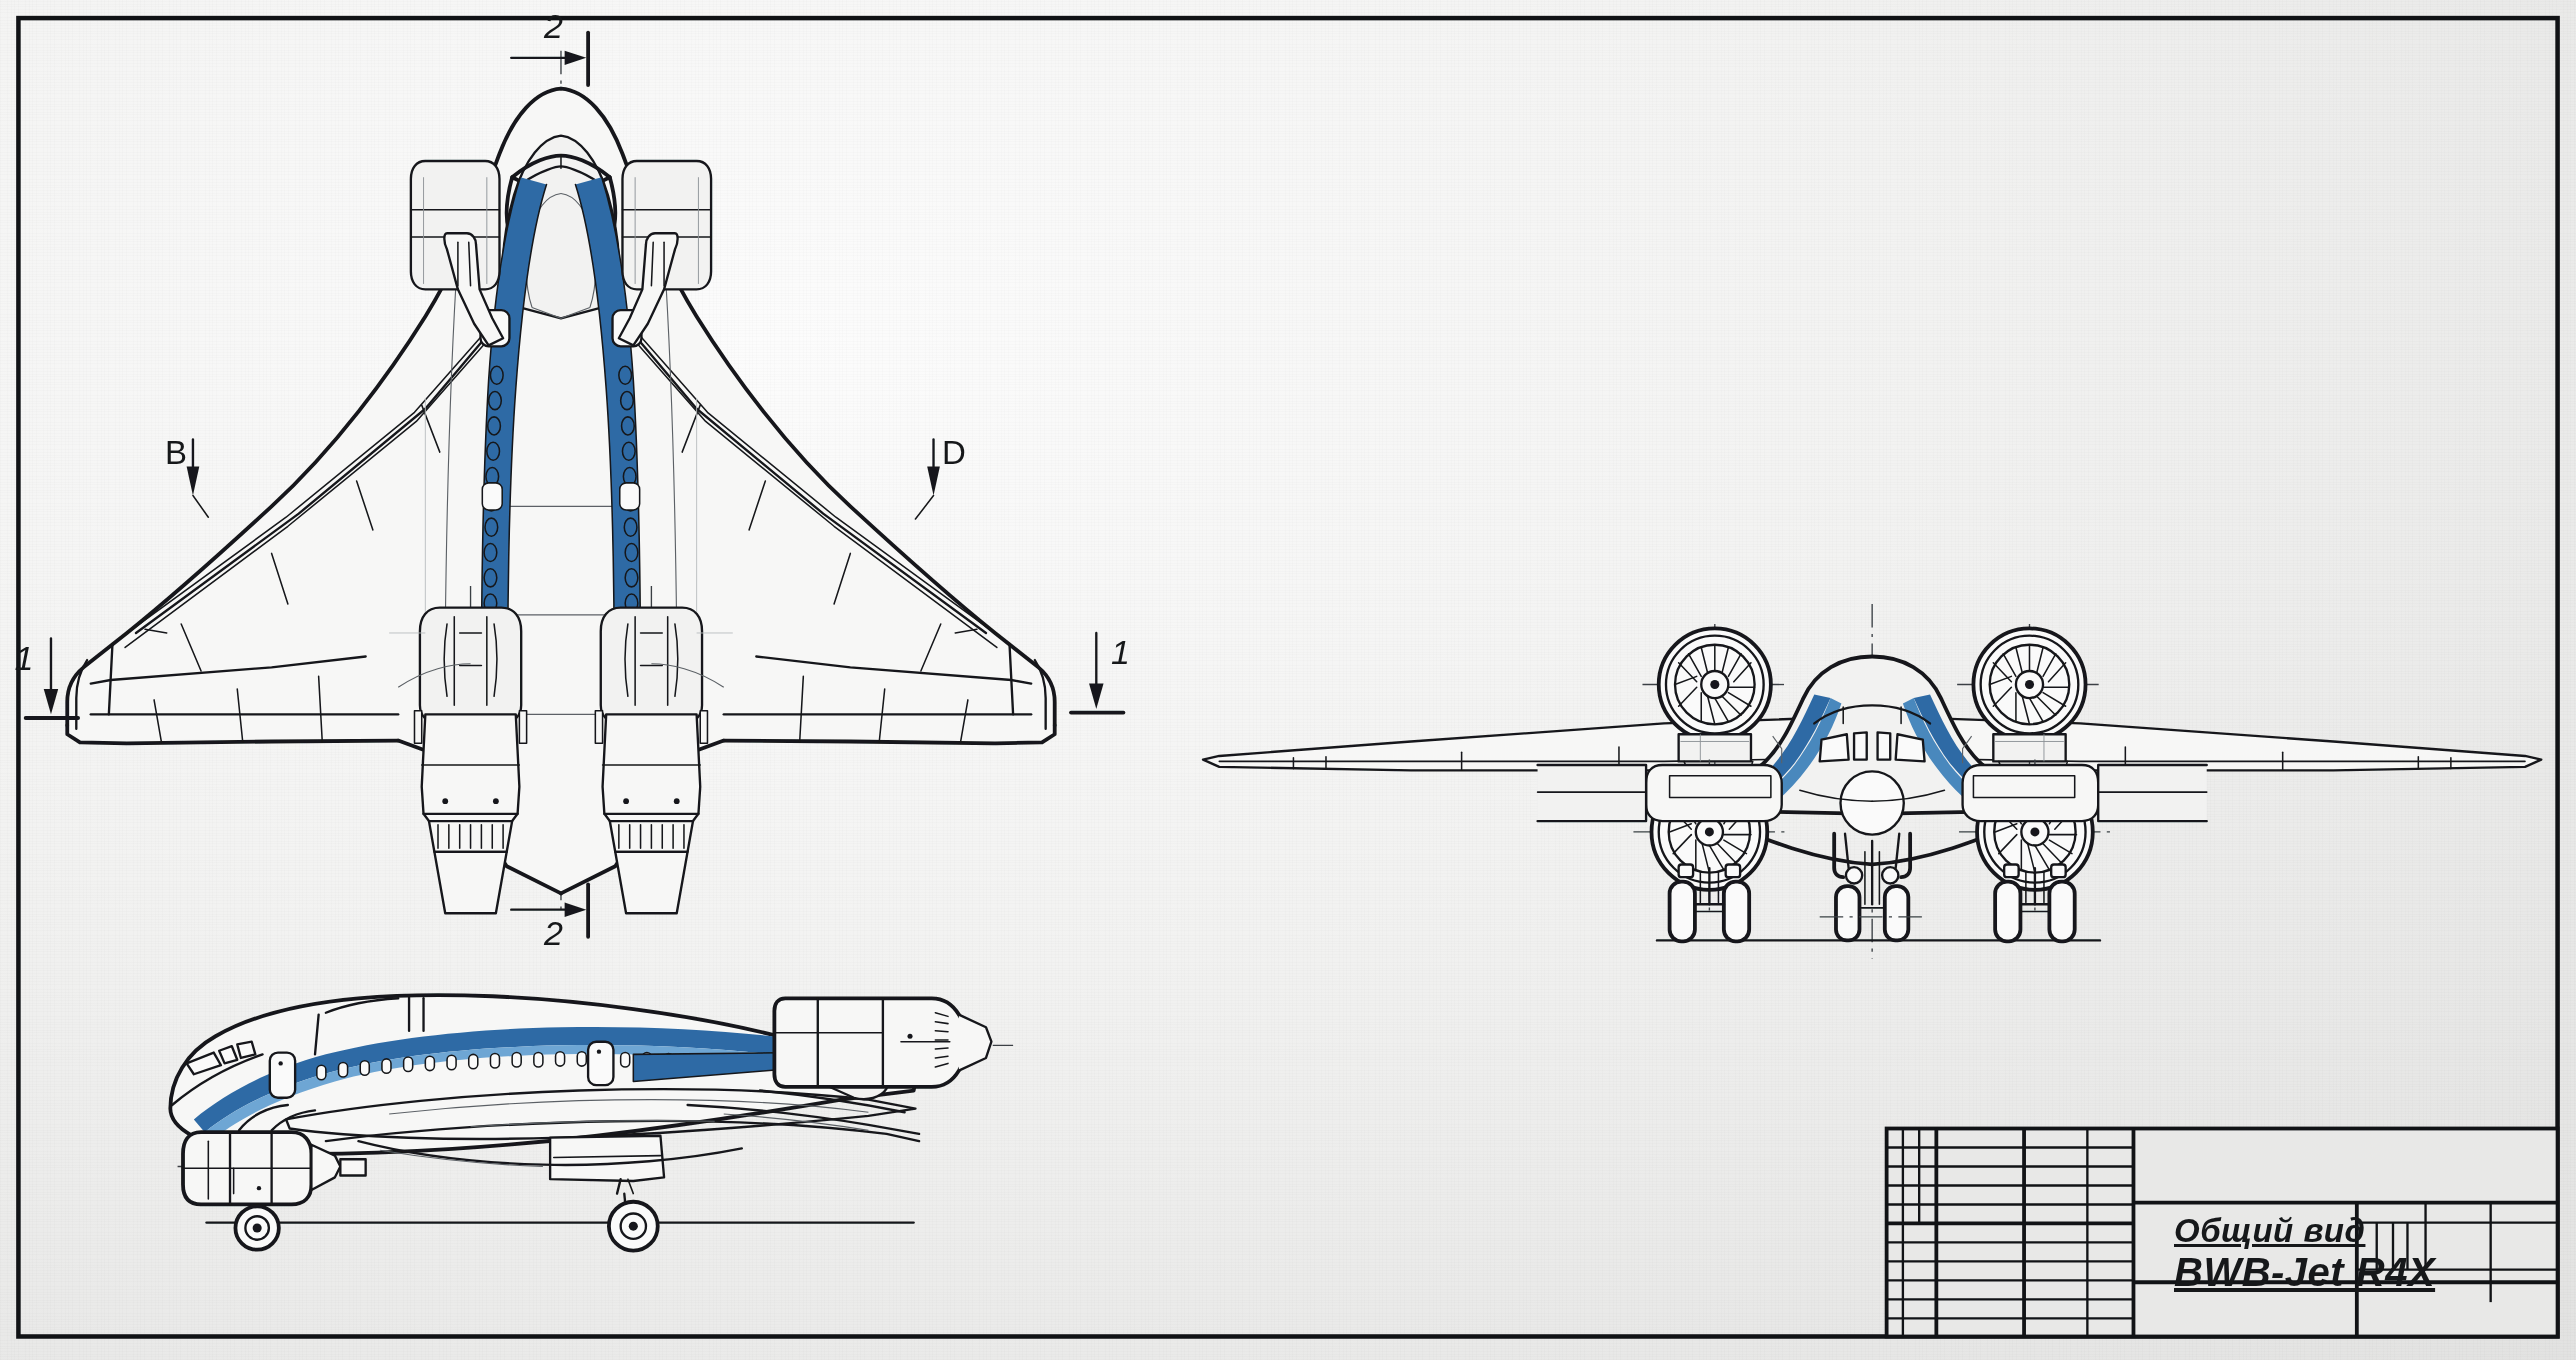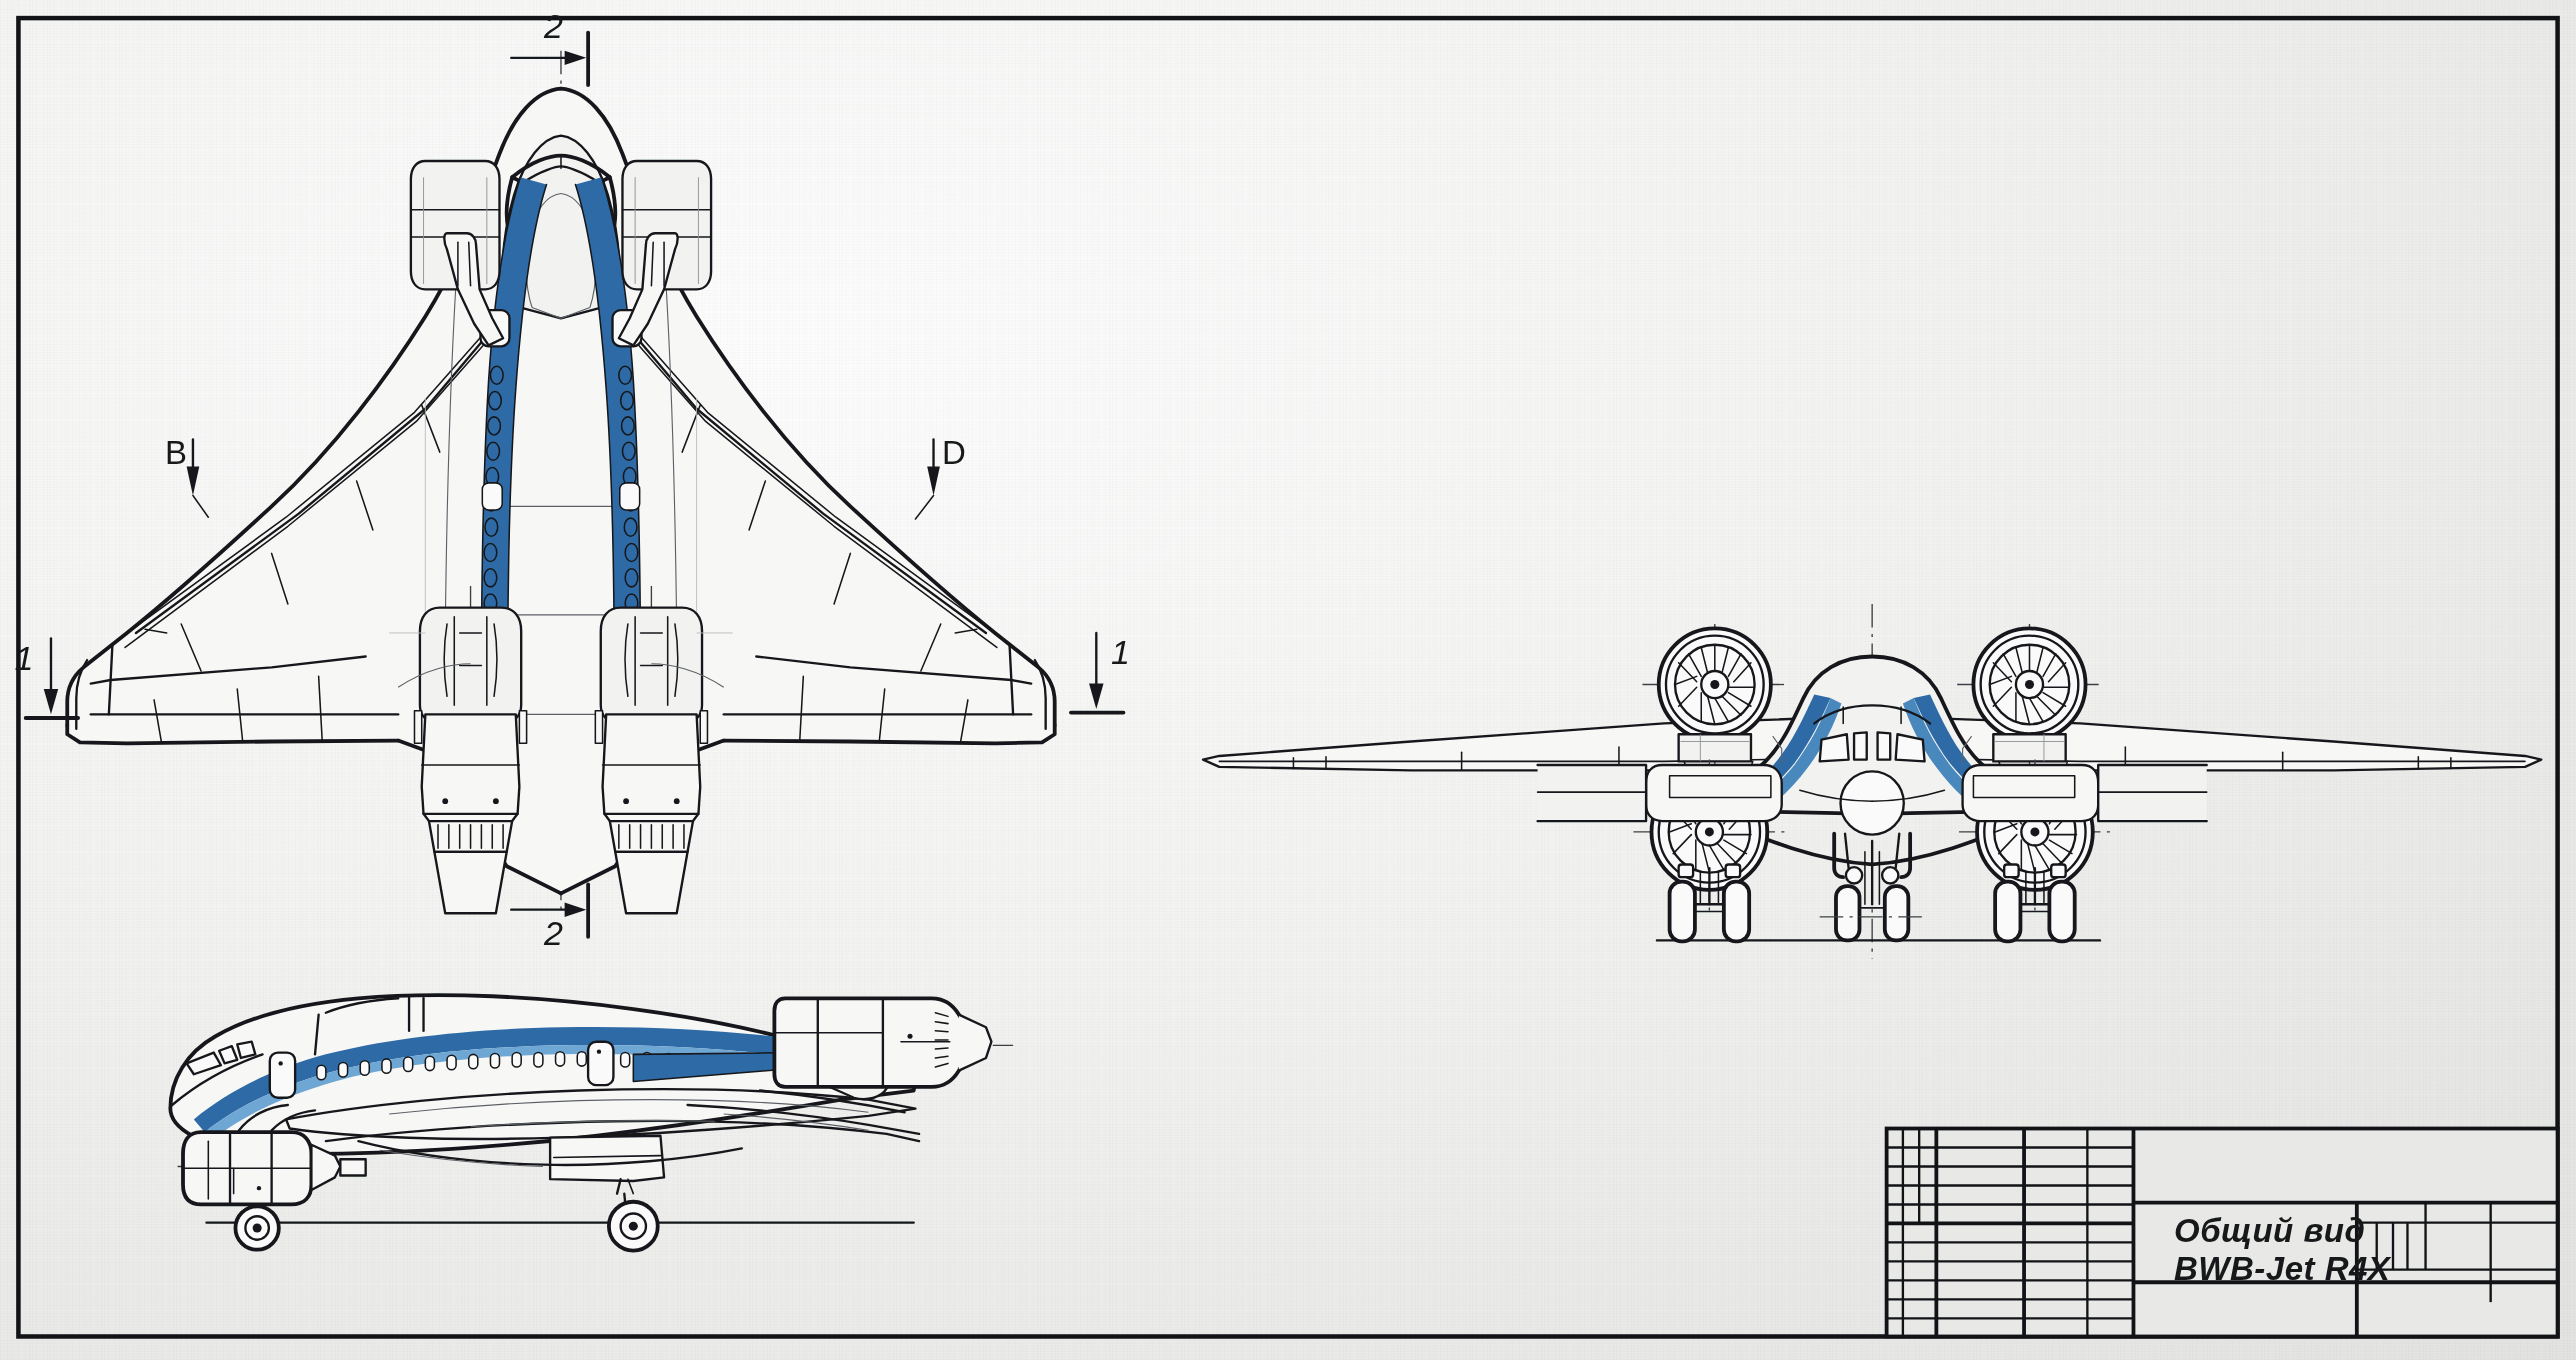--- a/index.html
+++ b/index.html
@@ -841,18 +841,18 @@
   <div class="lbl" style="left:544px;top:914px;font-size:34px;font-style:italic;">2</div>
 
   <div class="lbl" style="left:14.5px;top:639px;font-size:34px;font-style:italic;">1</div>
 
   <div class="lbl" style="left:1111px;top:633px;font-size:34px;font-style:italic;">1</div>
 
   <div class="lbl" style="left:165px;top:434px;font-size:33px;">B</div>
 
   <div class="lbl" style="left:942px;top:434px;font-size:33px;">D</div>
 
-  <div class="lbl" style="left:2174px;top:1212px;font-size:33px;font-style:italic;font-weight:600;letter-spacing:0.5px;">Общий вид</div>
-
-  <div class="lbl" style="left:2174px;top:1250px;font-size:33px;font-style:italic;font-weight:600;letter-spacing:0.5px;">BWB-Jet R4X</div>
+  <div class="lbl" style="left:2174px;top:1212px;font-size:33px;font-style:italic;font-weight:600;letter-spacing:0.5px;text-decoration:underline;">Общий вид</div>
+
+  <div class="lbl" style="left:2174px;top:1250px;font-size:40px;font-style:italic;font-weight:600;letter-spacing:0.5px;text-decoration:underline;">BWB-Jet R4X</div>
 
 </div>
 
 
 </body></html>

